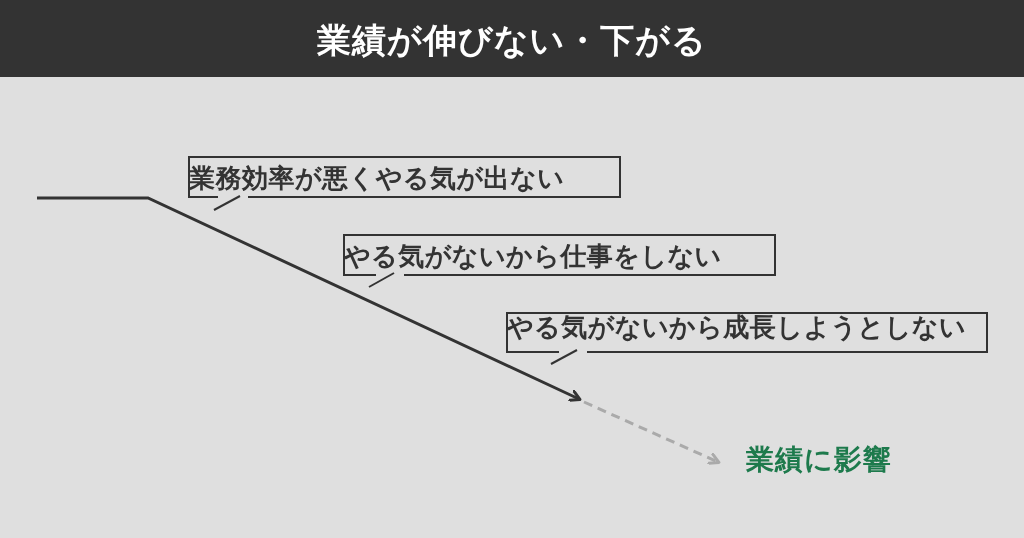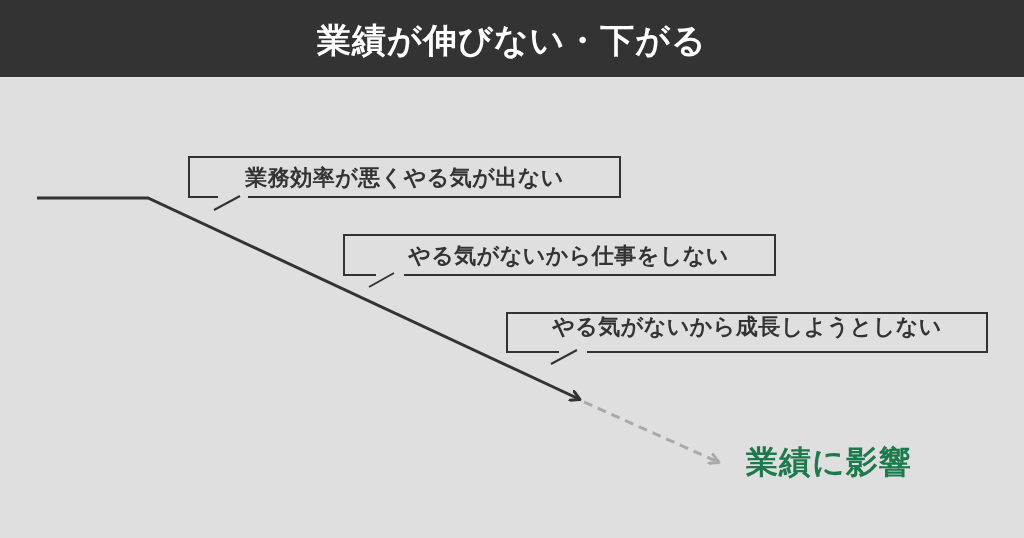--- a/index.html
+++ b/index.html
@@ -38,38 +38,38 @@
       left: 0;
       top: 0;
       width: 1024px;
       height: 538px;
     }
     .callout {
       position: absolute;
       box-sizing: border-box;
       display: flex;
       align-items: center;
-      justify-content: center;
+      justify-content: flex-start;
       color: #333333;
-      font-size: 22px;
+      font-size: 26px;
       font-weight: bold;
       letter-spacing: 0.5px;
       white-space: nowrap;
       line-height: 1;
     }
     .callout-text {
       position: relative;
       top: 1px;
     }
     .result-label {
       position: absolute;
       left: 746px;
       top: 446px;
       color: #1d7a4c;
-      font-size: 32px;
+      font-size: 28px;
       font-weight: bold;
       letter-spacing: 1px;
       line-height: 1;
       white-space: nowrap;
     }
   </style>
 </head>
 <body>
 
 <div class="header">
@@ -107,21 +107,21 @@
   <g>
     <path d="M559,352 L507,352 L507,313 L987,313 L987,352 L587,352" fill="none" stroke="#333333" stroke-width="2"></path>
     <line x1="551" y1="364" x2="577" y2="350" stroke="#333333" stroke-width="2"></line>
   </g>
 </svg>
 
 <div class="callout" style="left:189px; top:157px; width:431px; height:40px;">
   <span class="callout-text">業務効率が悪くやる気が出ない</span>
 </div>
 
-<div class="callout" style="left:344px; top:235px; width:431px; height:40px;padding-left:18px;">
+<div class="callout" style="left:344px; top:235px; width:431px; height:40px;">
   <span class="callout-text">やる気がないから仕事をしない</span>
 </div>
 
 <div class="callout" style="left:507px; top:313px; width:480px; height:25px;">
   <span class="callout-text">やる気がないから成長しようとしない</span>
 </div>
 
 <div class="result-label">業績に影響</div>
 
 </body></html>

